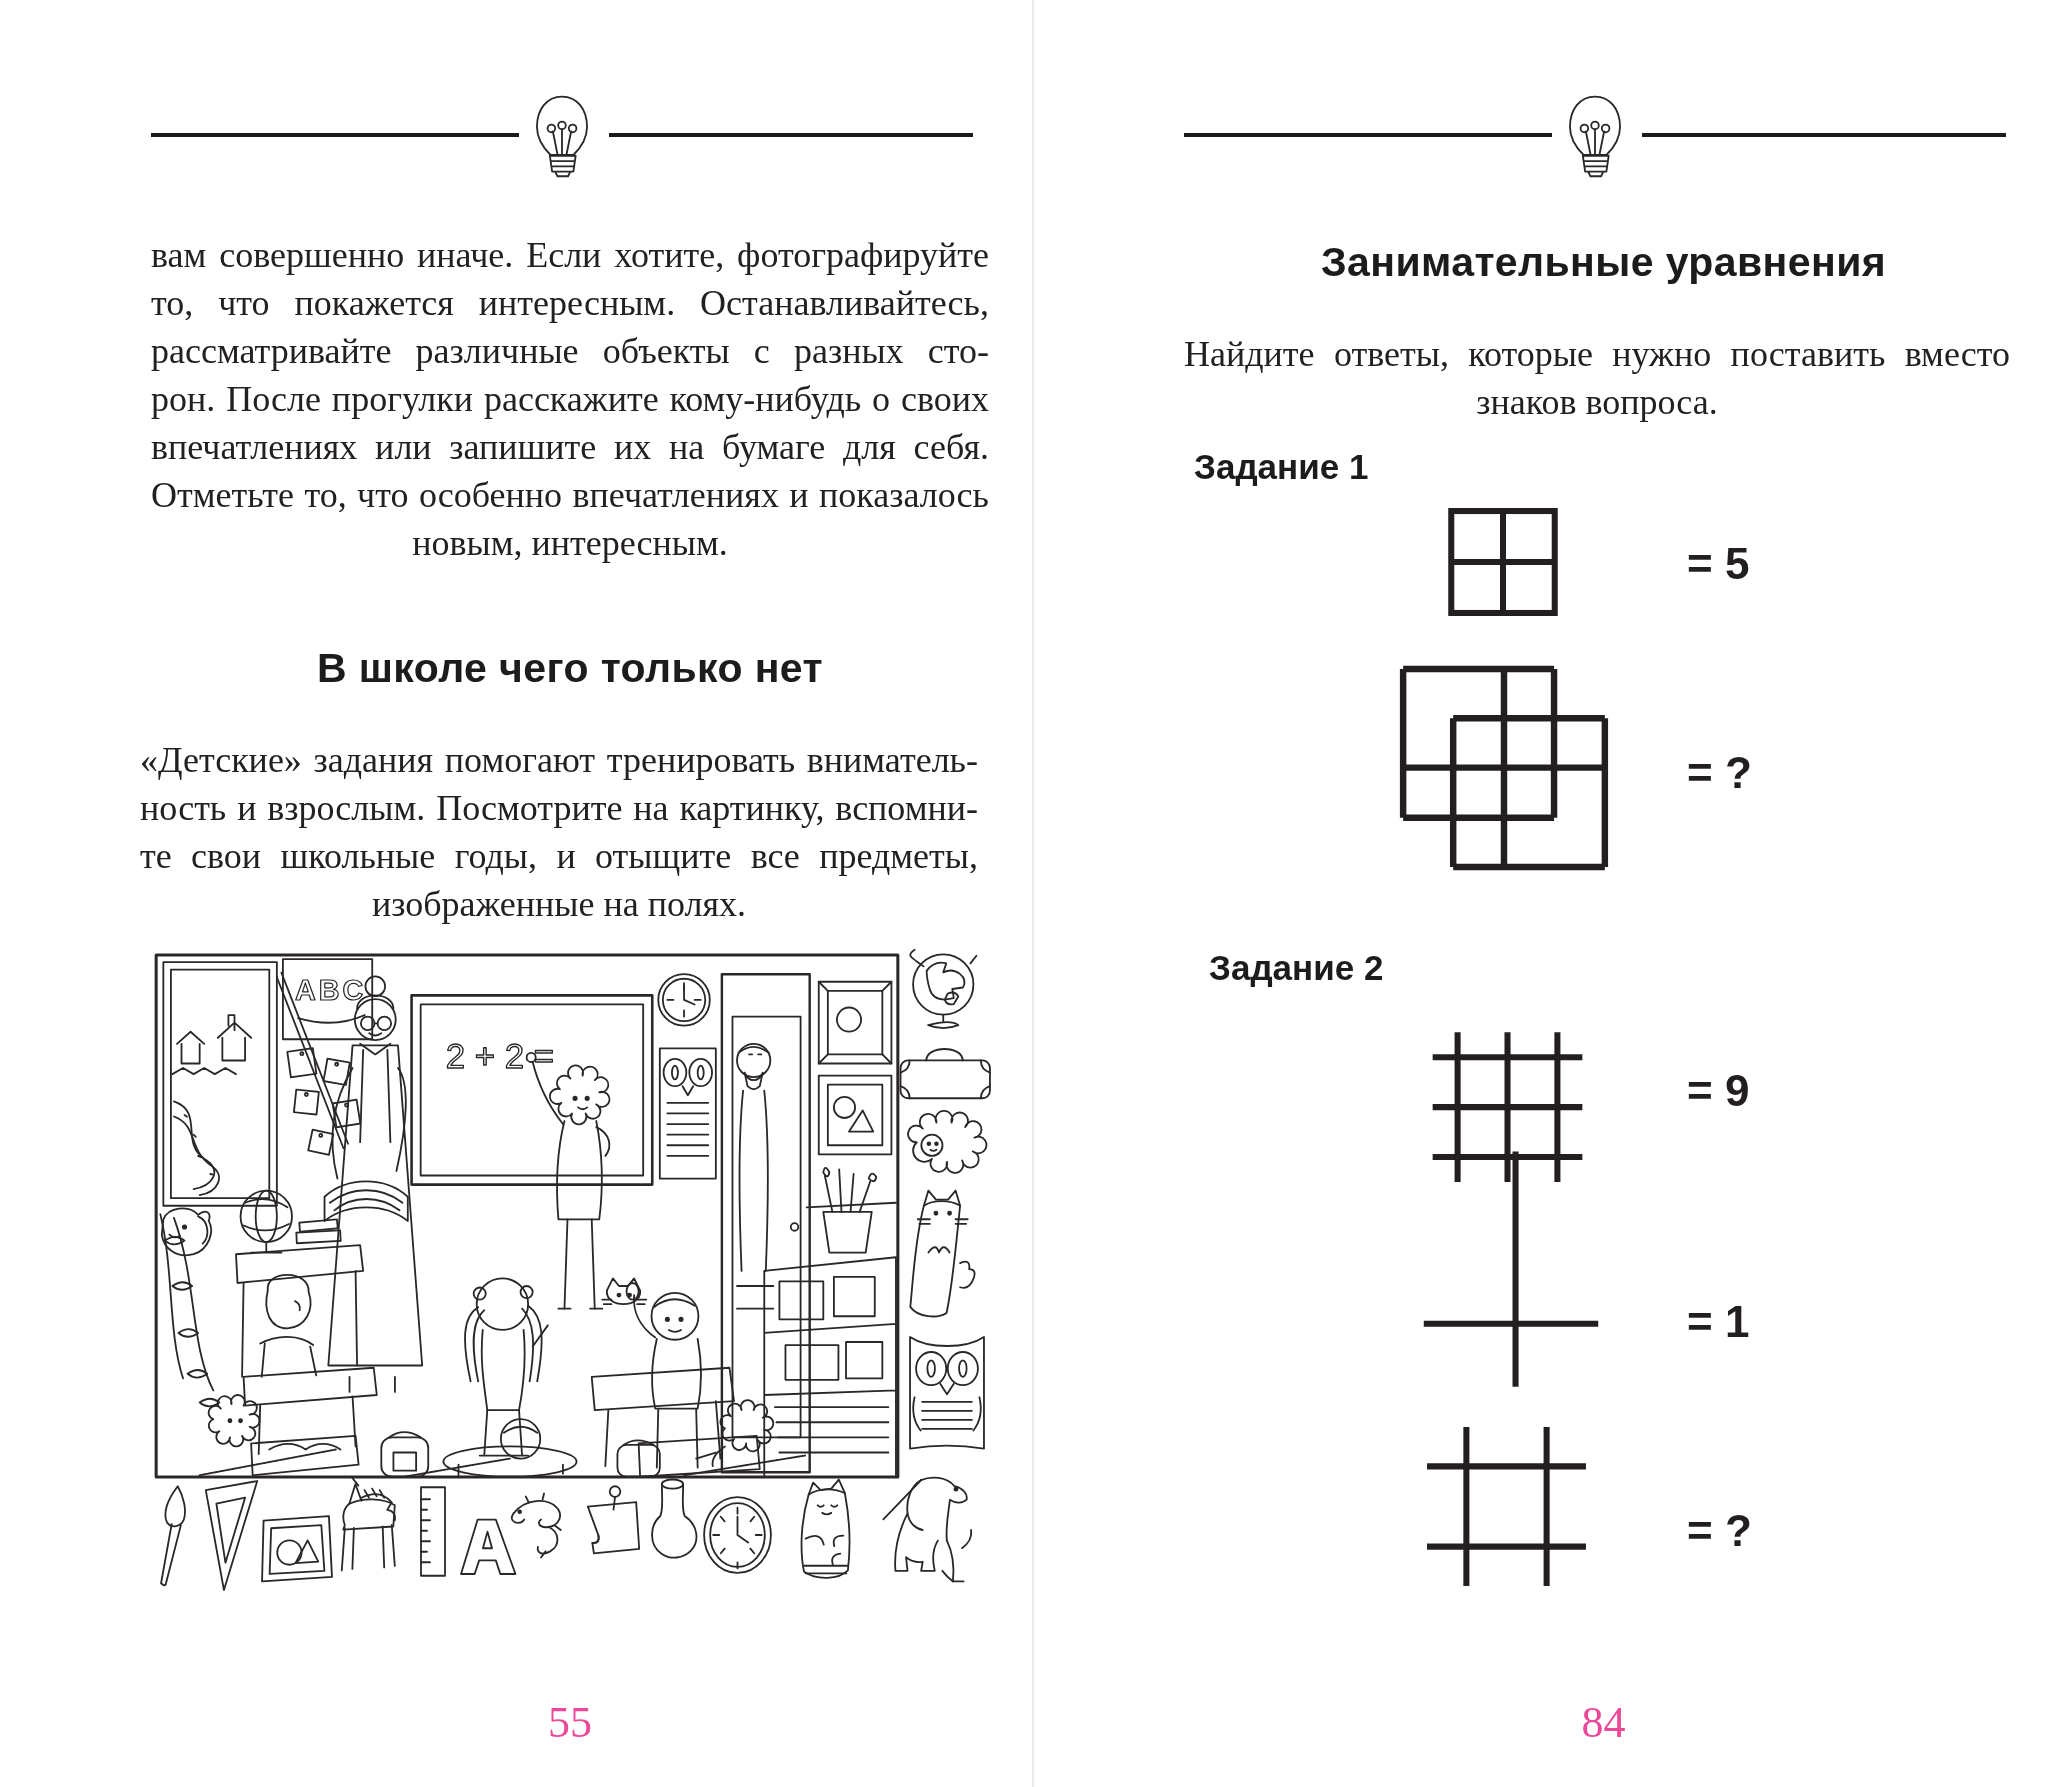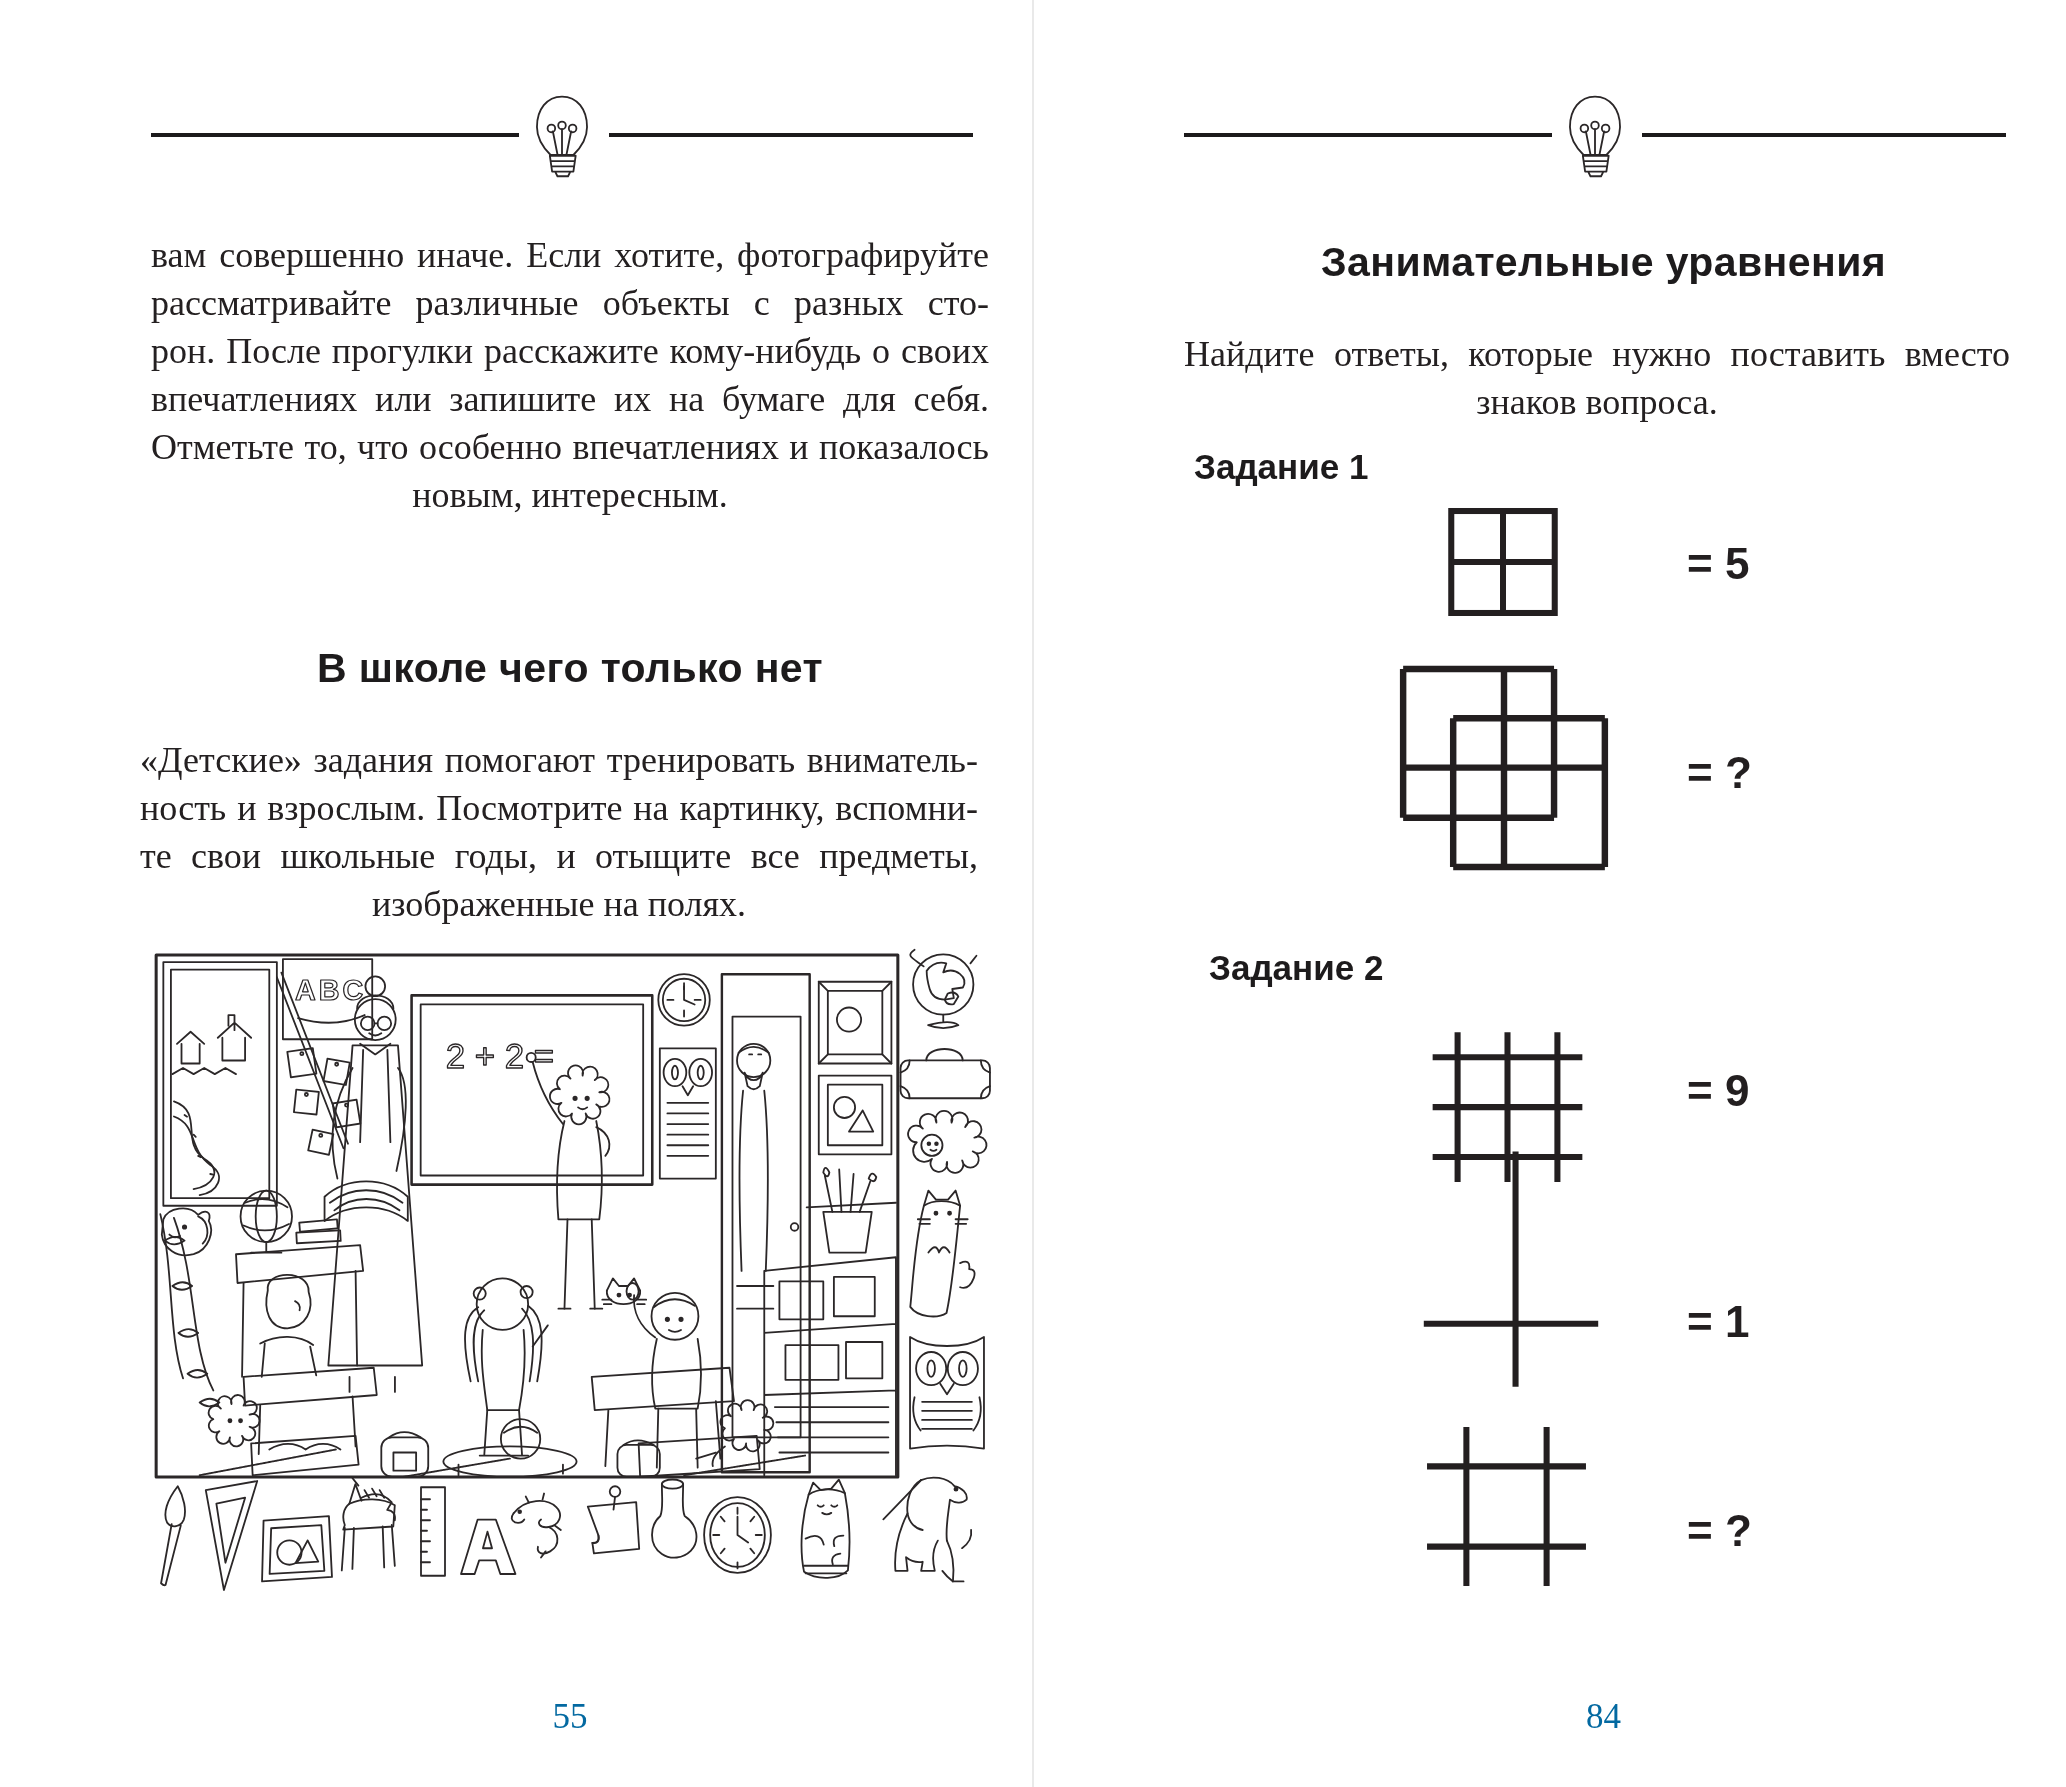--- a/index.html
+++ b/index.html
@@ -7,21 +7,21 @@
        font-family:"Liberation Serif",serif;color:#242021;overflow:hidden;}
   .a{position:absolute;}
   .rule{height:3.8px;background:#1c1a1b;}
   .body-text{font-size:36px;line-height:48px;color:#242021;}
   .jline{text-align:justify;text-align-last:justify;}
   .lline{text-align:center;}
   .h1{font-family:"Liberation Sans",sans-serif;font-weight:bold;font-size:41px;
       text-align:center;color:#1d1b1c;letter-spacing:0.4px;}
   .tasklabel{font-family:"Liberation Sans",sans-serif;font-weight:bold;font-size:35px;color:#1d1b1c;}
   .eq{font-family:"Liberation Sans",sans-serif;font-weight:600;font-size:44px;color:#231f20;white-space:nowrap;}
-  .pagenum{font-size:35px;text-align:center;color:#0369a1;}
+  .pagenum{font-size:44px;text-align:center;color:#ec4899;}
   .gutter{width:1.5px;background:#e9e9e9;}
   svg{display:block;overflow:visible;}
   .ink{stroke:#2b2728;fill:none;stroke-width:2.4;stroke-linecap:round;stroke-linejoin:round;}
   .fig line, .fig path, .fig rect{stroke:#231f20;fill:none;}
 </style>
 </head>
 <body>
 
 <div class="a gutter" style="left:1032px;top:0;height:1787px;"></div>
 
@@ -35,20 +35,21 @@
       <circle cx="28" cy="48" r="5"></circle>
         <circle cx="42" cy="44" r="5"></circle>
         <circle cx="56" cy="48" r="5"></circle>
       <path d="M30 52 L36 82 M42 49 L42 82 M54 52 L48 82"></path>
       <path d="M26 84 L60 84 L59 91 L27 91 Z M27 91 L59 91 L58 98 L28 98 Z M28 98 L58 98 L57 105 L29 105 Z M33 105 L53 105 L50 111 L36 111 Z"></path>
     </g>
   </svg>
 
   <div class="a body-text" style="left:151px;top:231px;width:838px;">
     <div class="jline">вам совершенно иначе. Если хотите, фотографируйте</div>
+    <div class="jline">то, что покажется интересным. Останавливайтесь,</div>
     <div class="jline">рассматривайте различные объекты с разных сто-</div>
     <div class="jline">рон. После прогулки расскажите кому-нибудь о своих</div>
     <div class="jline">впечатлениях или запишите их на бумаге для себя.</div>
     <div class="jline">Отметьте то, что особенно впечатлениях и показалось</div>
     <div class="lline">новым, интересным.</div>
   </div>
 
   <div class="a h1" style="left:151px;top:645px;width:838px;">В школе чего только нет</div>
 
   <div class="a body-text" style="left:140px;top:736px;width:838px;">

